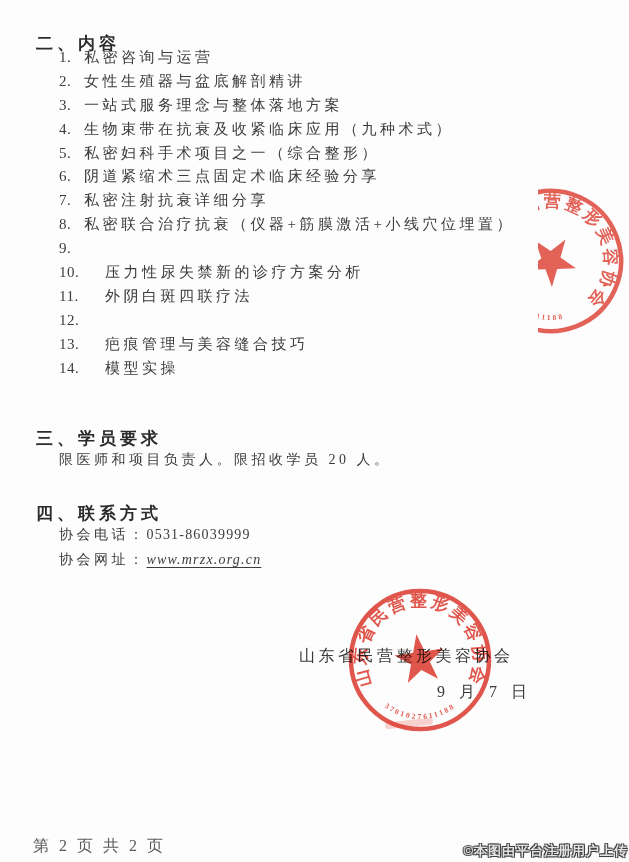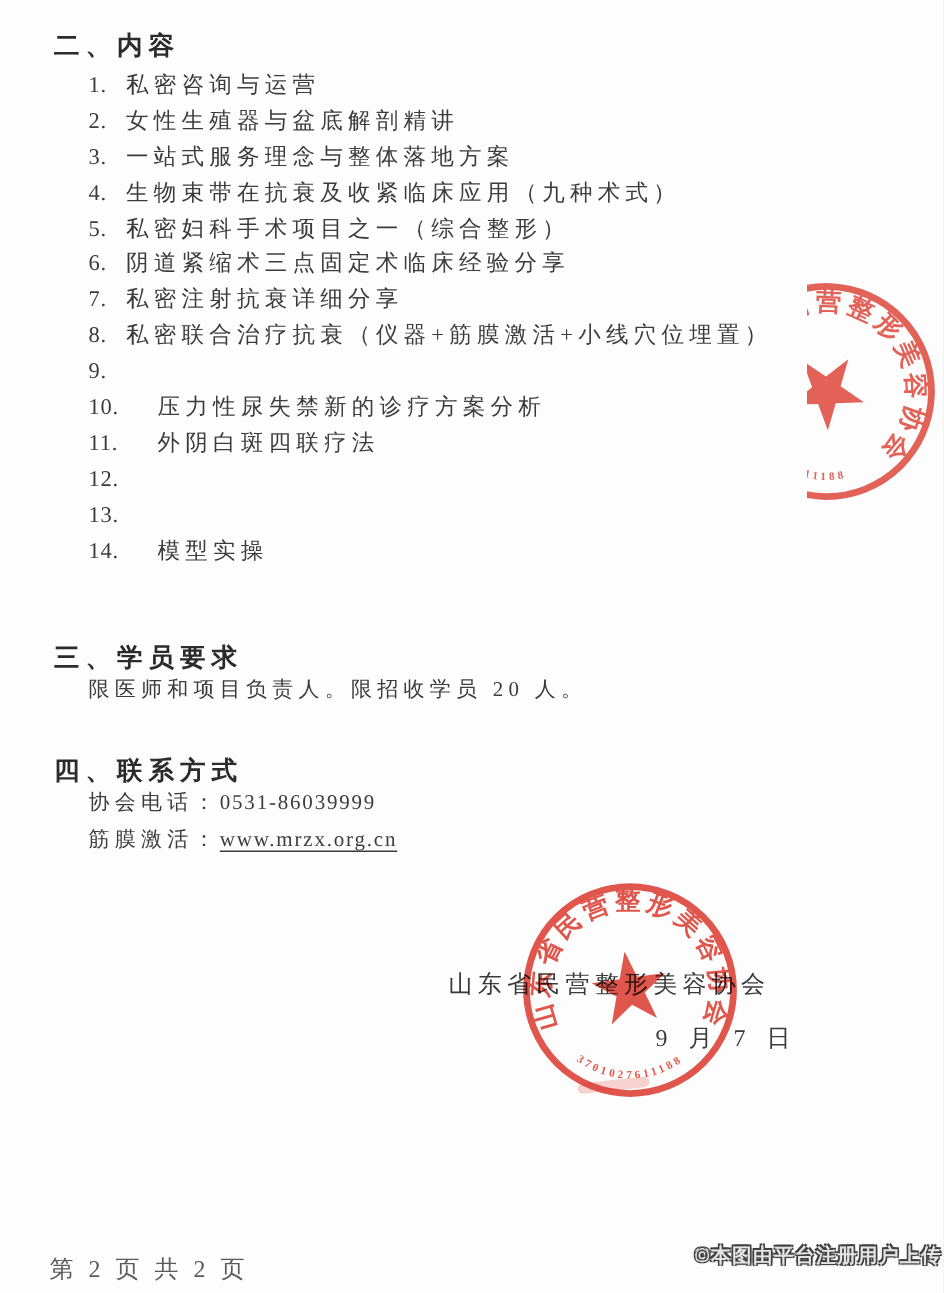--- a/index.html
+++ b/index.html
@@ -26,21 +26,21 @@
     height: 23.9px;
     line-height: 23.9px;
     font-size: 15px;
     letter-spacing: 3.5px;
   }
   .li .num { flex: none; width: 25px; letter-spacing: 0.5px; }
   .li.w2 .num { width: 46px; }
   .li .txt { white-space: nowrap; }
   .bodyline { font-size: 14px; letter-spacing: 3.5px; }
   .latin { letter-spacing: 1.2px; }
-  .u { text-decoration: underline; text-underline-offset: 3px; }
+  .u { text-decoration: underline; text-underline-offset: 3px; font-style: italic; }
   .sig-line { font-size: 16px; letter-spacing: 3.5px; color: #3a3a3a; }
   .footer-page {
     font-size: 16px;
     letter-spacing: 3px;
     color: #5a5a5a;
   }
   .watermark {
     font-family: "Liberation Sans", sans-serif;
     font-size: 13px;
     font-weight: 700;
@@ -71,21 +71,21 @@
     background: rgba(221, 55, 42, 0.22);
     border-radius: 4px;
     transform: rotate(-6deg);
   }
 </style>
 </head>
 <body>
 
 <div class="page">
 
-  <div class="abs h-sec" style="left:36px; top:19px;text-align:right;">二、内容</div>
+  <div class="abs h-sec" style="left:36px; top:32px;text-align:right;">二、内容</div>
 
   <div class="list">
     <div class="li">
         <span class="num">1.</span>
         <span class="txt">私密咨询与运营</span>
       </div>
     <div class="li">
         <span class="num">2.</span>
         <span class="txt">女性生殖器与盆底解剖精讲</span>
       </div>
@@ -122,36 +122,37 @@
       </div>
     <div class="li w2">
         <span class="num">11.</span>
         <span class="txt">外阴白斑四联疗法</span>
       </div>
     <div class="li w2">
         <span class="num">12.</span>
       </div>
     <div class="li w2">
         <span class="num">13.</span>
+        <span class="txt">疤痕管理与美容缝合技巧</span>
       </div>
     <div class="li w2">
         <span class="num">14.</span>
         <span class="txt">模型实操</span>
       </div>
   </div>
 
   <div class="abs h-sec" style="left:36px; top:427px;">三、学员要求</div>
   <div class="abs bodyline" style="left:59px; top:451px;">限医师和项目负责人。限招收学员 20 人。</div>
 
   <div class="abs h-sec" style="left:36px; top:502px;">四、联系方式</div>
   <div class="abs bodyline" style="left:59px; top:526px;">
     <span>协会电话：</span><span class="latin">0531-86039999</span>
   </div>
   <div class="abs bodyline" style="left:59px; top:551px;">
-    <span>筋膜激活：</span><span class="latin u">www.mrzx.org.cn</span>
+    <span>协会网址：</span><span class="latin u">www.mrzx.org.cn</span>
   </div>
 
   <div class="abs sig-line" style="left:299px; top:646px;">山东省民营整形美容协会</div>
   <div class="abs sig-line" style="left:437px; top:682px; letter-spacing:5px;">9 月 7 日</div>
 
   <svg class="stamp-svg" style="left:330px; top:570px; opacity:0.84;" width="180" height="200" viewBox="0 0 180 200">
     <defs>
       <path id="tp1" d="M 45.77 120.98 A 54 54 0 1 1 134.23 120.98" fill="none"></path>
       <path id="np1" d="M 43.51 126.33 A 59 59 0 0 0 136.49 126.33" fill="none"></path>
     </defs>
@@ -180,15 +181,15 @@
         </text>
         <text class="seal-text" font-size="7.5" letter-spacing="2.2">
           <textPath href="#np2" startOffset="50%" text-anchor="middle">3701027611188</textPath>
         </text>
       </g>
     </svg>
   </div>
 
   <div class="abs footer-page" style="left:33px; top:836px;">第 2 页 共 2 页</div>
 
-  <div class="abs watermark" style="right:1px; bottom:16px;">©本图由平台注册用户上传</div>
+  <div class="abs watermark" style="right:1px; bottom:2px;">©本图由平台注册用户上传</div>
 
 </div>
 
 </body></html>

